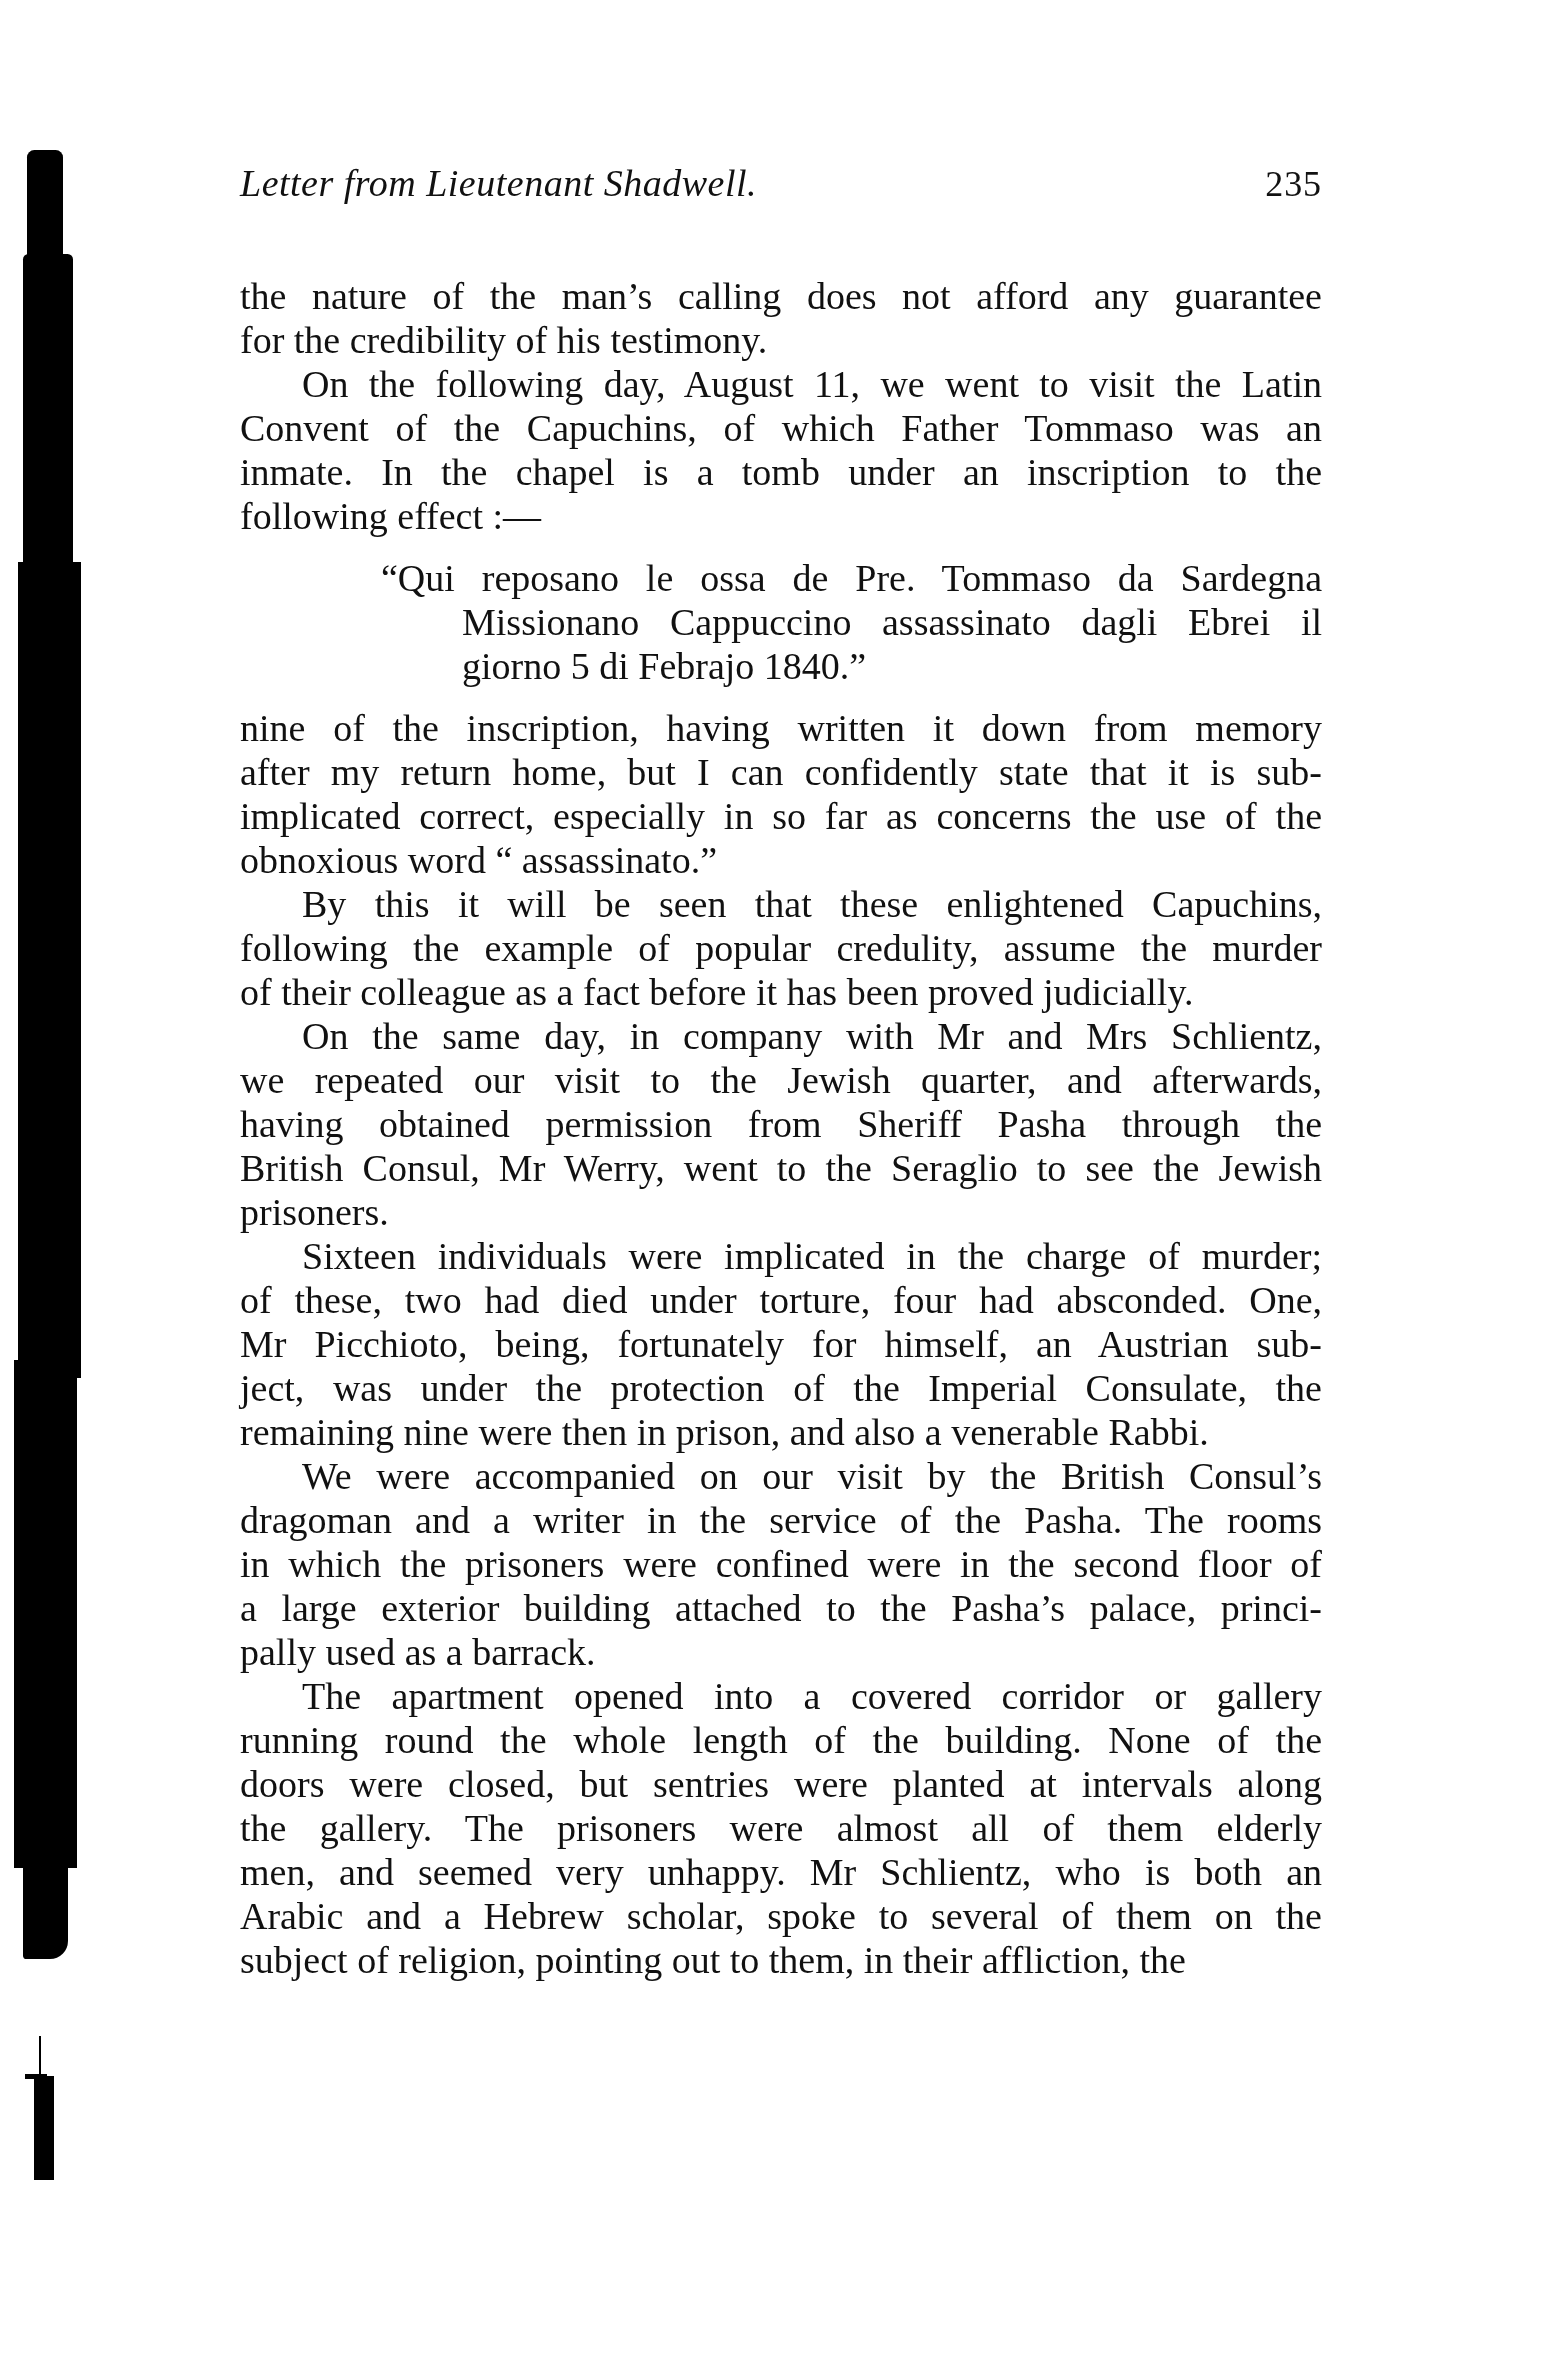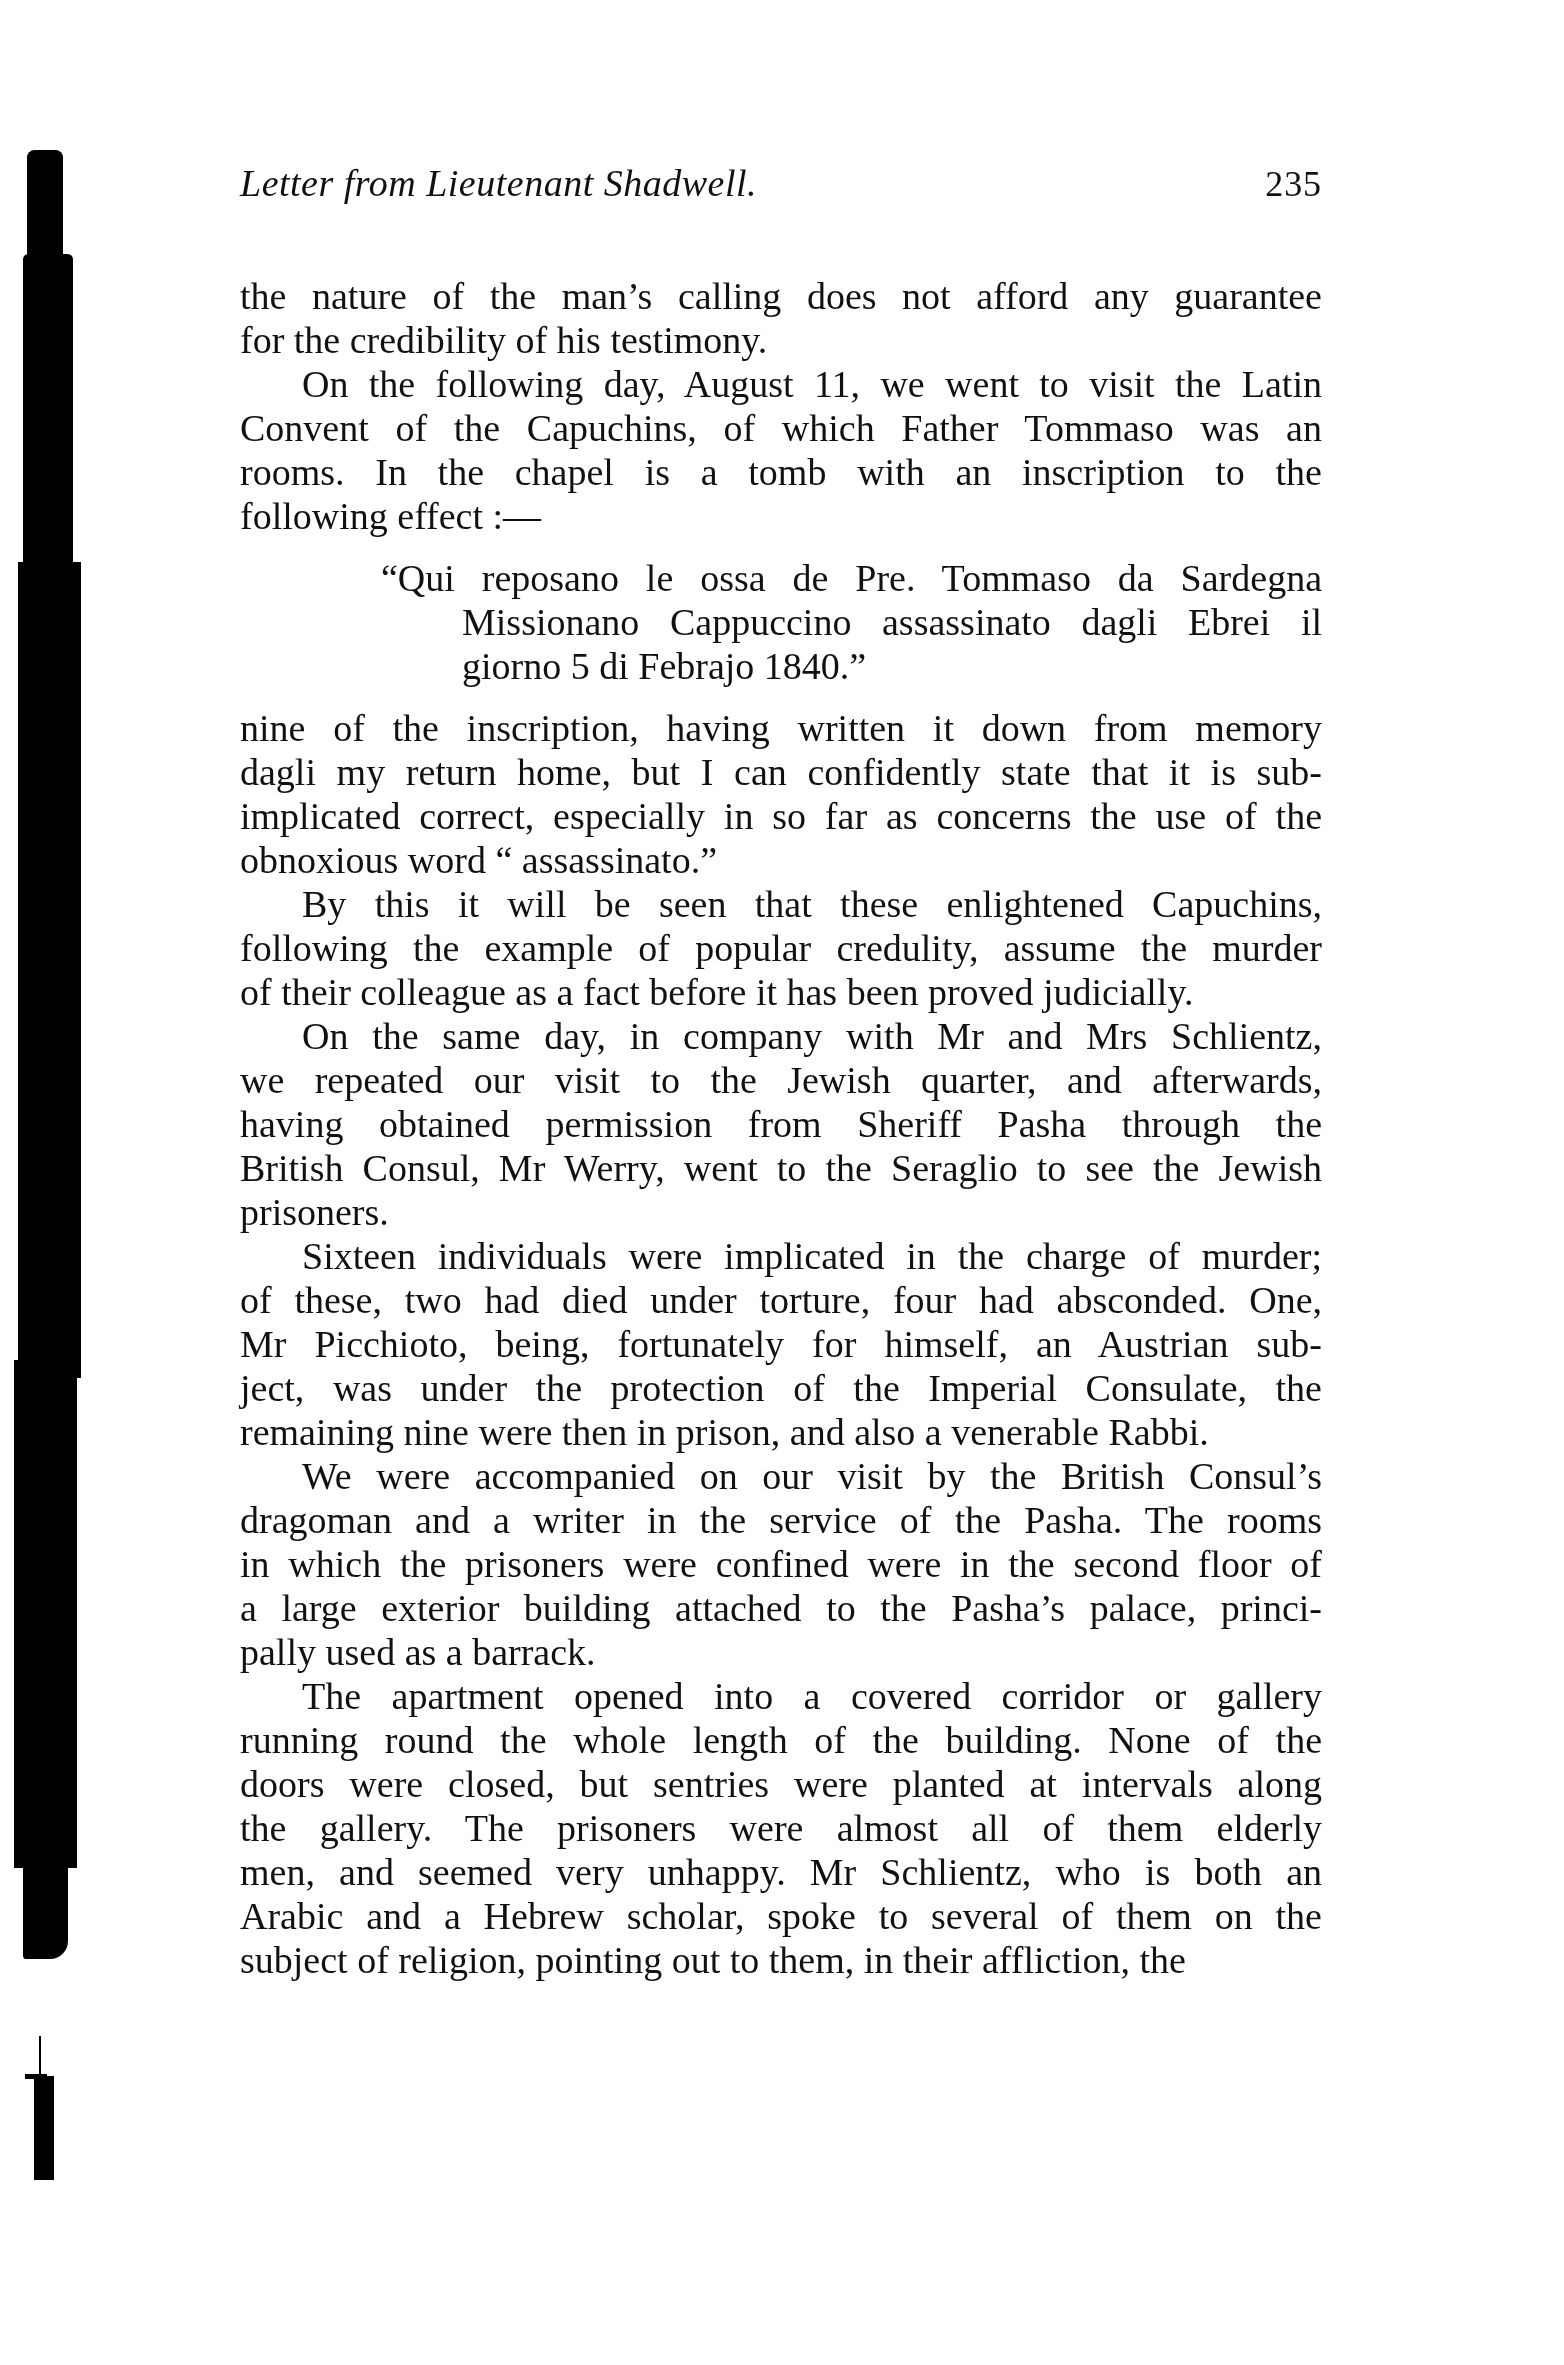--- a/index.html
+++ b/index.html
@@ -36,33 +36,33 @@
 </div>
 
 <div class="text" id="body-text" style="top:274px;">
     <div>
       <div class="line">the nature of the man’s calling does not afford any guarantee</div>
       <div class="line last">for the credibility of his testimony.</div>
     </div>
     <div>
       <div class="line indent">On the following day, August 11, we went to visit the Latin</div>
       <div class="line">Convent of the Capuchins, of which Father Tommaso was an</div>
-      <div class="line">rooms.  In the chapel is a tomb with an inscription to the</div>
+      <div class="line">inmate.  In the chapel is a tomb under an inscription to the</div>
       <div class="line last">following effect :—</div>
     </div>
     <div class="gap"></div>
     <div>
       <div class="line quote">“Qui reposano le ossa de Pre. Tommaso da Sardegna</div>
       <div class="line quote2">Missionano Cappuccino assassinato dagli Ebrei il</div>
       <div class="line last quote2">giorno 5 di Febrajo 1840.”</div>
     </div>
     <div class="gap"></div>
     <div>
       <div class="line">nine of the inscription, having written it down from memory</div>
-      <div class="line">dagli my return home, but I can confidently state that it is sub-</div>
+      <div class="line">after my return home, but I can confidently state that it is sub-</div>
       <div class="line">implicated correct, especially in so far as concerns the use of the</div>
       <div class="line last">obnoxious word “ assassinato.”</div>
     </div>
     <div>
       <div class="line indent">By this it will be seen that these enlightened Capuchins,</div>
       <div class="line">following the example of popular credulity, assume the murder</div>
       <div class="line last">of their colleague as a fact before it has been proved judicially.</div>
     </div>
     <div>
       <div class="line indent">On the same day, in company with Mr and Mrs Schlientz,</div>

